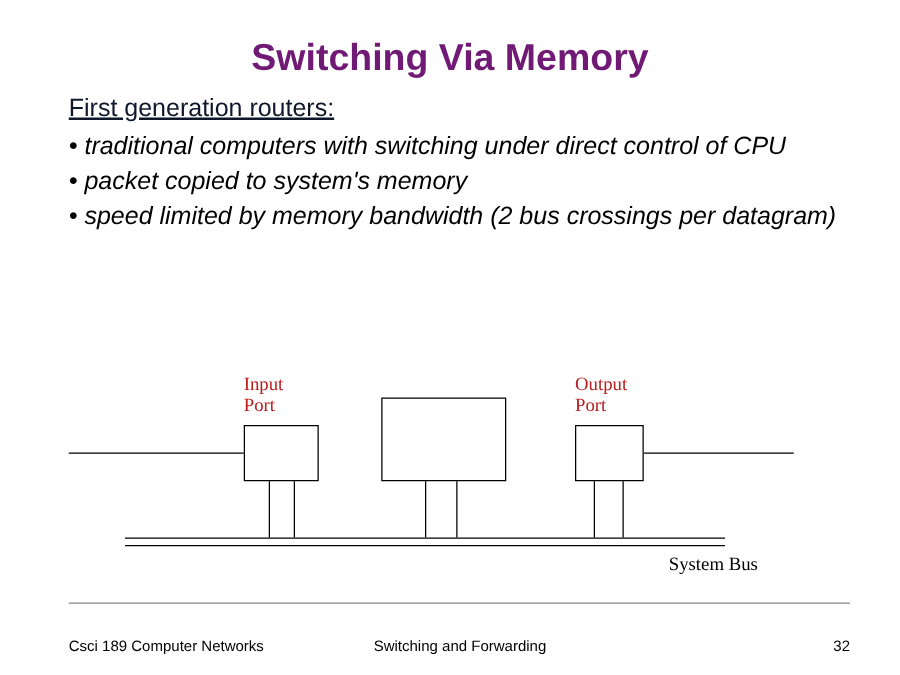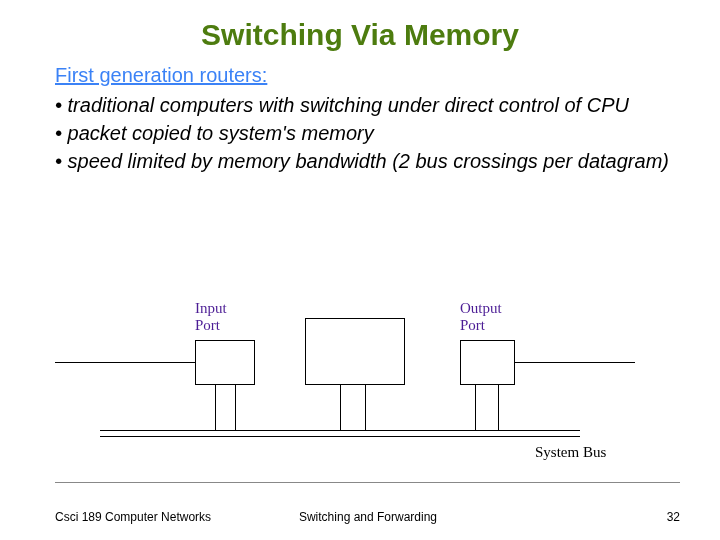--- a/index.html
+++ b/index.html
@@ -7,34 +7,34 @@
     width: 720px;
     height: 540px;
     background: #fff;
     font-family: "Comic Sans MS", "Comic Sans", cursive, sans-serif;
     position: relative;
     overflow: hidden;
   }
   .title {
     text-align: center;
     font-size: 30px;
-    color: #4d7c0f;
+    color: #701a75;
     font-weight: bold;
-    padding-top: 18px;
+    padding-top: 30px;
     padding-bottom: 10px;
   }
   .content {
     padding-left: 55px;
     padding-right: 40px;
     font-size: 20px;
     color: #000;
     line-height: 1.3;
   }
   .subtitle {
-    color: #3b82f6;
+    color: #0f172a;
     text-decoration: underline;
     margin-bottom: 4px;
   }
   .bullet {
     margin-bottom: 2px;
     font-style: italic;
   }
   .diagram {
     position: absolute;
     top: 300px;
@@ -44,21 +44,21 @@
   }
   .box {
     position: absolute;
     border: 1px solid #000;
     background: #fff;
   }
   .dlabel {
     position: absolute;
     font-family: "Times New Roman", serif;
     font-size: 15px;
-    color: #4c1d95;
+    color: #b91c1c;
     line-height: 1.15;
   }
   .busline {
     position: absolute;
     height: 1px;
     background: #000;
   }
   .vline {
     position: absolute;
     width: 1px;

